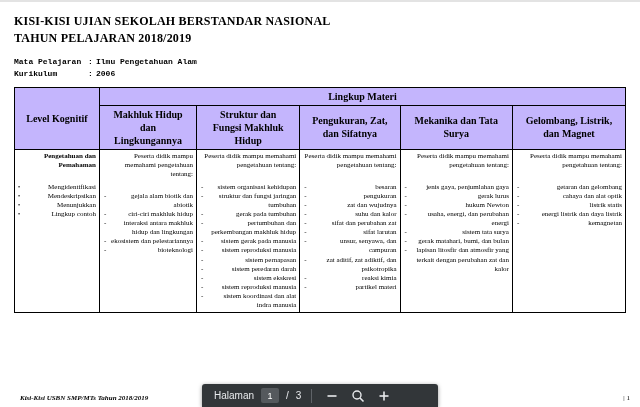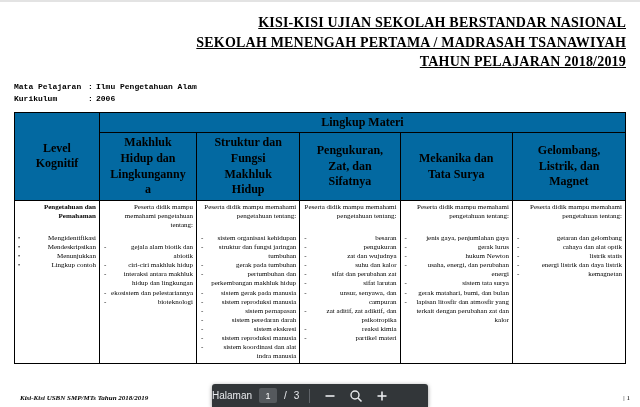--- a/index.html
+++ b/index.html
@@ -10,21 +10,21 @@
     color:#000;
     overflow:hidden;
     position:relative;
   }
   .page {
     width:640px; height:407px;
     padding:11px 14px 0 14px;
     border-top:2px solid #e3e3e3;
     position:relative;
   }
-  .title-block { text-align:right; font-weight:bold; font-size:14px; line-height:1.4; letter-spacing:.2px;text-decoration:underline; }
+  .title-block { text-align:left; font-weight:bold; font-size:12px; line-height:1.4; letter-spacing:.2px; }
   .meta { margin-top:9px; font-size:8px; font-weight:bold; line-height:1.5; }
   .meta-row { display:flex;font-family:Liberation Mono, monospace; }
   .meta-label { width:74px; display:inline-block; }
   .meta-sep { width:8px; display:inline-block; }
 
   table.kisi {
     margin-top:7px;
     width:100%;
     border-collapse:collapse;
     table-layout:fixed;
@@ -35,22 +35,22 @@
     border:1px solid #000;
     padding:2px 3px;
     vertical-align:top;
     text-align:right;
     word-wrap:break-word;
   }
   table.kisi thead th {
     text-align:center;
     vertical-align:middle;
     font-weight:bold;
-    font-size:12px;
-    background:#0369a1;
+    font-size:10px;
+    background:#c4b5fd;
     padding:2px 10px;
   }
   th.group-head { height:13px; }
   tr.col-heads th { height:26px; }
   .level-title { font-weight:bold; }
   ul.dash-list, ul.dot-list { list-style:none; margin-top:13px; }
   ul.dash-list li, ul.dot-list li { position:relative; padding-left:8px; }
   ul.dash-list li::before { content:"-"; position:absolute; left:1px; }
   ul.dot-list li::before { content:"•"; position:absolute; left:0; font-size:6px; top:1px; }
   .cell-intro { margin-bottom:1px; }
@@ -60,26 +60,26 @@
     font-size:7px; font-weight:bold; font-style:italic;
   }
   .footer-right {
     position:absolute; right:10px; bottom:5px;
     font-size:7px;
   }
 
   .toolbar {
     position:absolute;
     left:50%; bottom:0; transform:translateX(-50%);
-    width:216px; height:23px;
+    width:236px; height:23px;
     background:#323639;
     border-radius:3px 3px 0 0;
     box-shadow:0 1px 4px rgba(0,0,0,.4);
     display:flex; align-items:center;
-    padding:0 0;
+    padding:0 12px;
     gap:7px;
     color:#e8eaed;
     font-family:"Liberation Sans","DejaVu Sans",sans-serif;
     font-size:10px;
   }
   .tb-input {
     width:18px; height:15px;
     background:#55595d;
     border:none; border-radius:2px;
     color:#fff; text-align:center;
@@ -95,21 +95,20 @@
   }
   .tb-btn svg { display:block; }
 </style>
 </head>
 <body>
 
 <div class="page">
 
   <div class="title-block">
     <div>KISI-KISI UJIAN SEKOLAH BERSTANDAR NASIONAL</div>
-    <div>SEKOLAH MENENGAH PERTAMA / MADRASAH TSANAWIYAH</div>
     <div>TAHUN PELAJARAN 2018/2019</div>
   </div>
 
   <div class="meta">
     <div class="meta-row">
       <span class="meta-label">Mata Pelajaran</span>
       <span class="meta-sep">:</span>
       <span class="meta-value">Ilmu Pengetahuan Alam</span>
     </div>
     <div class="meta-row">

